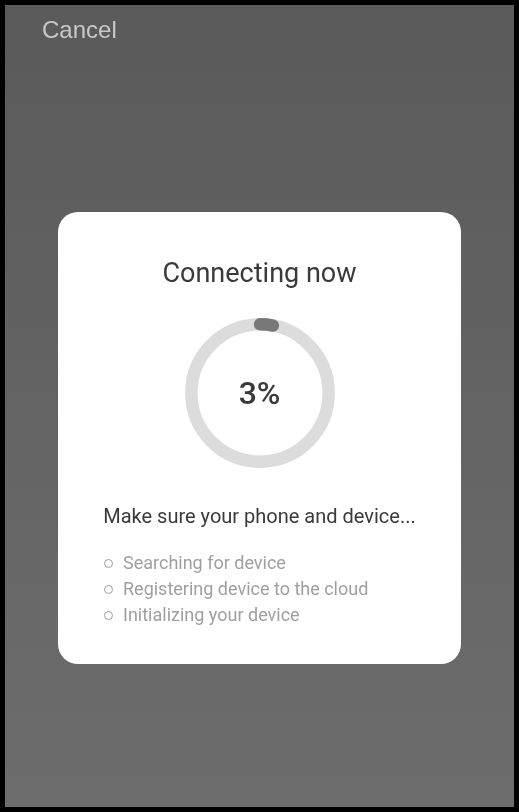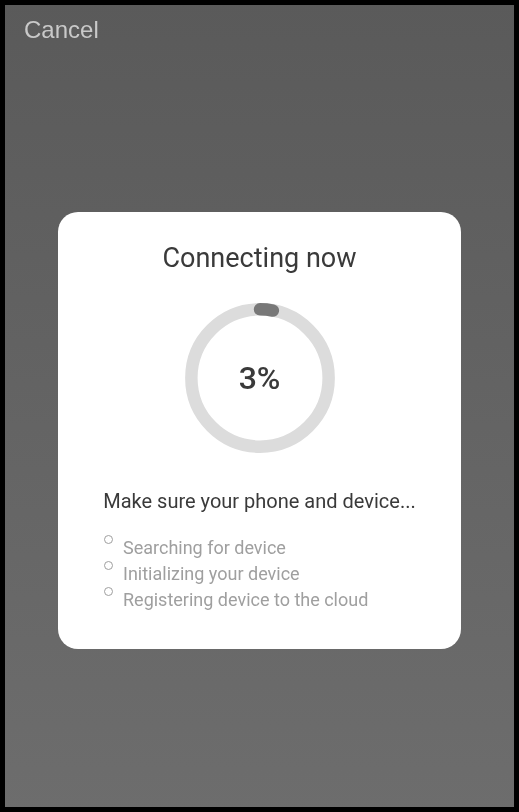--- a/index.html
+++ b/index.html
@@ -30,39 +30,39 @@
       width: 100%;
       height: 100%;
       background: linear-gradient(to bottom, #5a5a5a 0%, #6d6d6d 100%);
       position: relative;
     }
     .cancel-bar {
       position: absolute;
       top: 0;
       left: 0;
       right: 0;
-      padding: 16px 24px;
+      padding: 16px 42px;
     }
     .cancel-btn {
       color: #c9c9c9;
       font-size: 24px;
       font-weight: 400;
       background: transparent;
       border: none;
       cursor: pointer;
       padding: 0;
     }
     .modal {
       position: absolute;
       top: 212px;
       left: 58px;
       right: 58px;
       background: #fff;
       border-radius: 20px;
-      padding: 30px 26px 36px 26px;
+      padding: 45px 26px 36px 26px;
     }
     .modal-title {
       font-size: 27px;
       font-weight: 400;
       color: #3a3a3a;
       text-align: center;
       margin-bottom: 26px;
     }
     .progress-ring-wrap {
       display: flex;
@@ -105,20 +105,21 @@
       text-align: center;
       line-height: 1.35;
       margin-bottom: 20px;
       padding: 0 8px;
     }
     .steps {
       padding-left: 20px;
     }
     .step {
       display: flex;
+      align-items: center;
       gap: 10px;
       color: #9f9f9f;
       font-size: 18px;
       line-height: 1.45;
     }
     .step-bullet {
       width: 9px;
       height: 9px;
       border: 1.5px solid #9f9f9f;
       border-radius: 50%;
@@ -148,22 +149,22 @@
 
     <p class="instruction">Make sure your phone and device...</p>
 
     <div class="steps">
       <div class="step">
         <span class="step-bullet"></span>
         <span>Searching for device</span>
       </div>
       <div class="step">
         <span class="step-bullet"></span>
-        <span>Initializing your device</span>
+        <span>Registering device to the cloud</span>
       </div>
       <div class="step">
         <span class="step-bullet"></span>
-        <span>Registering device to the cloud</span>
+        <span>Initializing your device</span>
       </div>
     </div>
   </div>
 </div>
 <div class="outer-border"></div>
 
 </body></html>

